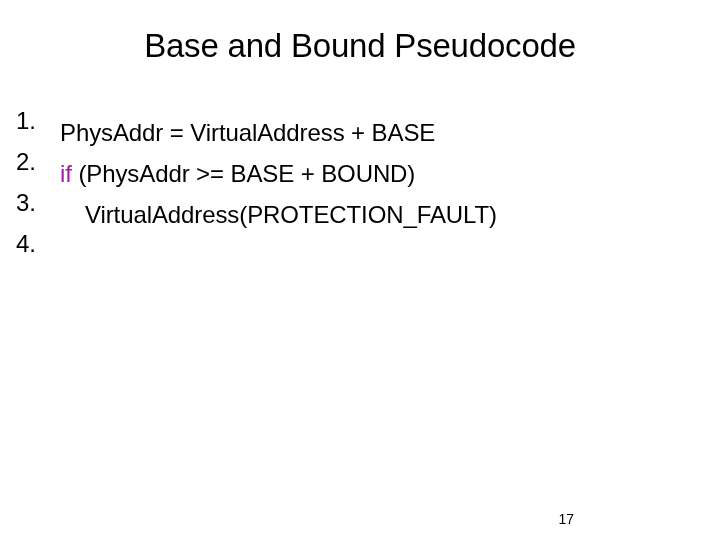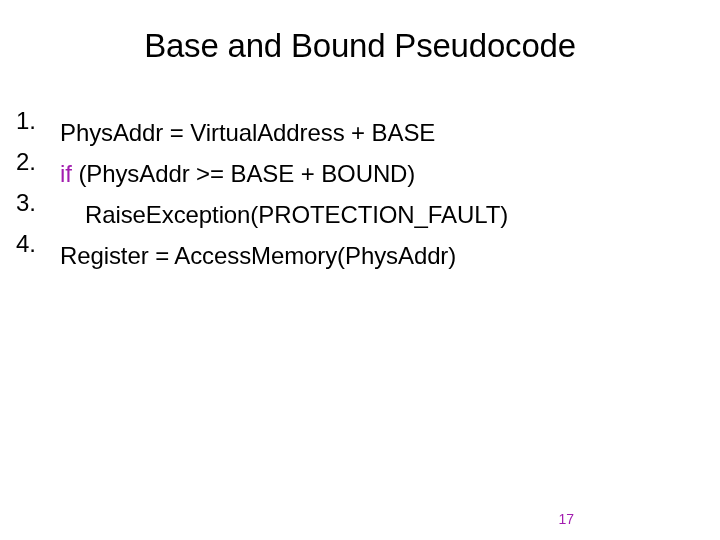--- a/index.html
+++ b/index.html
@@ -81,21 +81,21 @@
     color: #a21caf;
   }
 
   
   .page-number {
     position: absolute;
     right: 38px;
     bottom: 12px;
     font-size: 14px;
     line-height: 18px;
-    color: #a21caf;
+    color: #000000;
     text-align: left;
   }
 </style>
 </head>
 <body>
 
 <div class="slide">
 
   <div class="slide-title">Base and Bound Pseudocode</div>
 
@@ -111,28 +111,25 @@
     <div class="code-row">
       <span class="row-number">2.</span>
       <span class="row-text">
         <span class="kw">if</span><span> (PhysAddr &gt;= BASE + BOUND)</span>
       </span>
     </div>
 
     <div class="code-row">
       <span class="row-number">3.</span>
       <span class="row-text indented">
-        <span class="kw"></span><span>RaiseException(PROTECTION_FAULT)</span>
+        <span class="kw"></span><span>VirtualAddress(PROTECTION_FAULT)</span>
       </span>
     </div>
 
     <div class="code-row">
       <span class="row-number">4.</span>
-      <span class="row-text">
-        <span class="kw"></span><span>Register = AccessMemory(PhysAddr)</span>
-      </span>
     </div>
 
   </div>
 
   <div class="page-number">17</div>
 
 </div>
 
 </body></html>

